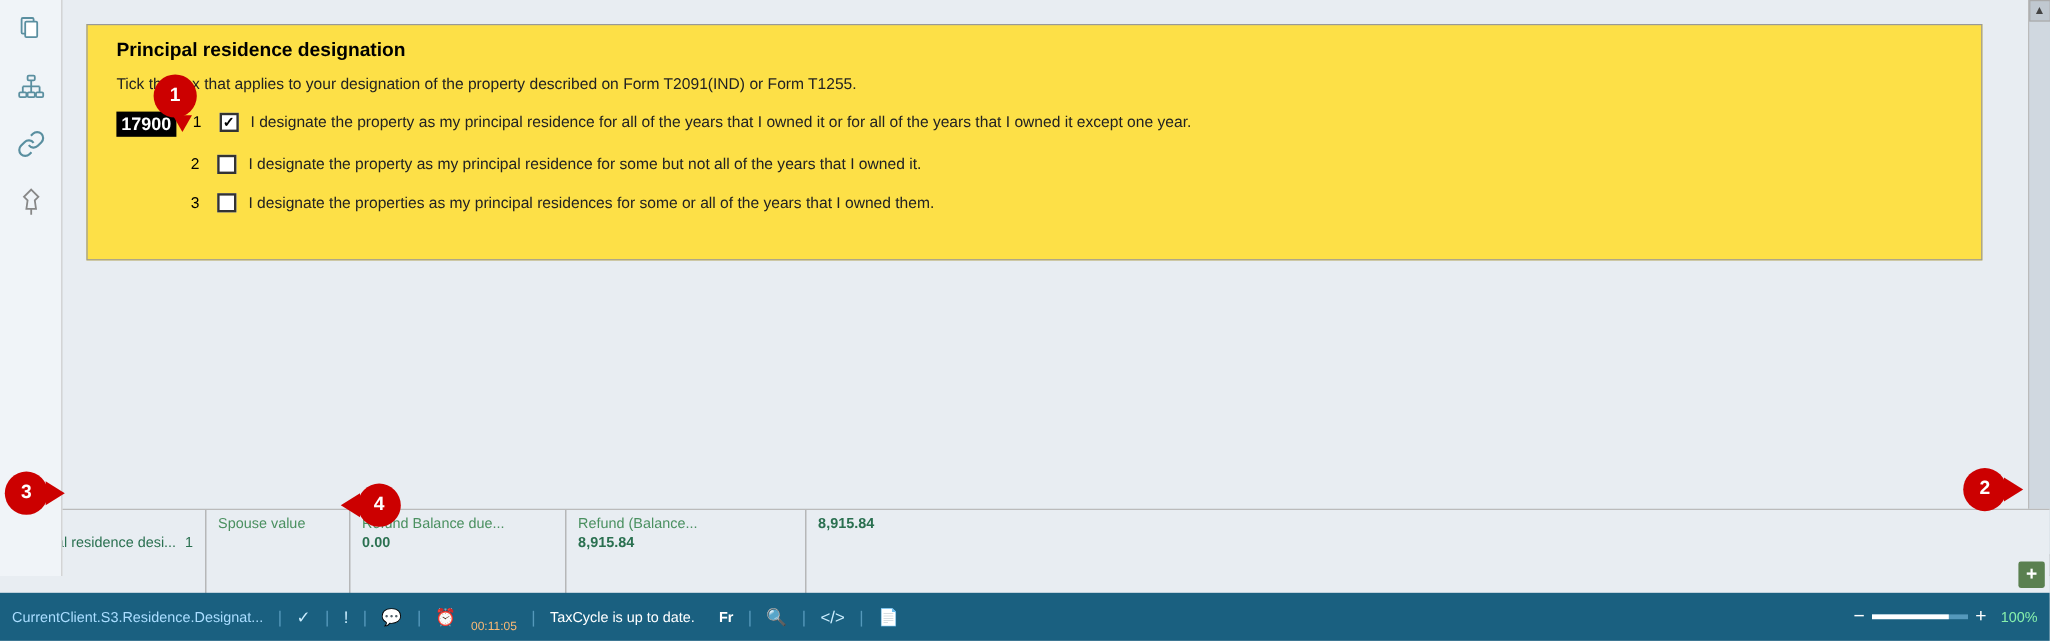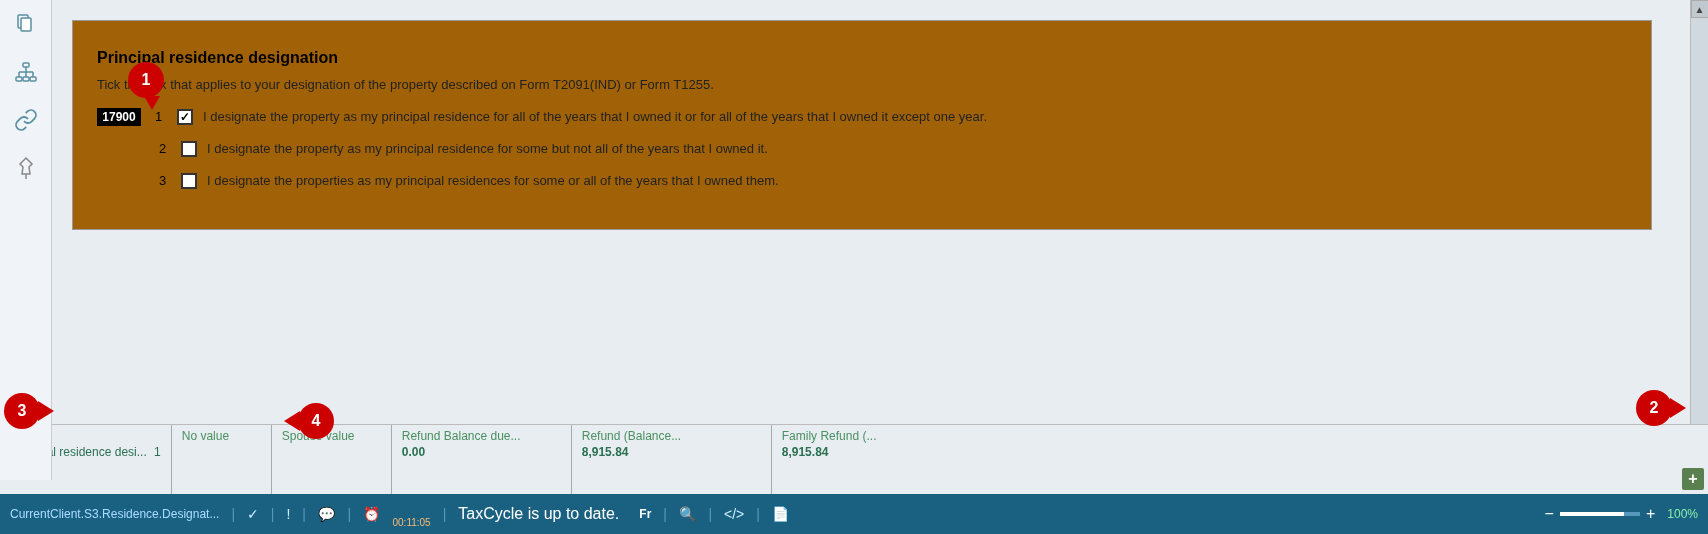--- a/index.html
+++ b/index.html
@@ -48,23 +48,23 @@
       top: 0;
       right: 18px;
       bottom: 110px;
       background: #e8edf2;
       overflow-y: auto;
       padding: 20px;
     }
 
     
     .form-box {
-      background: #a16207;
+      background: #fde047;
       border: 1px solid #999;
-      padding: 28px 24px 24px 24px;
+      padding: 13px 24px 24px 24px;
       max-width: 1580px;
     }
 
     .form-title {
       font-size: 16px;
       font-weight: bold;
       color: #000;
       margin-bottom: 10px;
     }
 
@@ -77,21 +77,21 @@
     .form-option {
       display: flex;
       align-items: flex-start;
       margin-bottom: 14px;
       gap: 10px;
     }
 
     .field-code {
       background: #000;
       color: #fff;
-      font-size: 12px;
+      font-size: 15px;
       font-weight: bold;
       padding: 2px 4px;
       min-width: 44px;
       text-align: center;
       margin-right: 4px;
       flex-shrink: 0;
     }
 
     .option-number {
       font-size: 13px;
@@ -249,21 +249,21 @@
     }
 
     .status-time {
       color: #fdba74;
       font-size: 10px;
       margin-top: 17px;
     }
 
     .status-msg {
       color: white;
-      font-size: 16px;
+      font-size: 12px;
     }
 
     .status-lang {
       color: white;
       font-size: 12px;
       font-weight: bold;
     }
 
     .status-zoom {
       color: #86efac;
@@ -425,38 +425,33 @@
 </div>
 
 <div class="bottom-columns">
   <div class="col-item" style="min-width:120px;">
     <span class="col-header">year</span>
     <span class="col-value">
       <span style="color:#2a7050;">Principal residence desi...</span>
       <span style="margin-left:4px; color:#2a7050;">1</span>
     </span>
   </div>
-  <div class="col-item" style="min-width:100px;">
-    <span class="col-header">No value</span>
-    <span class="col-value"></span>
-  </div>
   <div class="col-item" style="min-width:120px;">
     <span class="col-header">Spouse value</span>
     <span class="col-value"></span>
   </div>
   <div class="col-item" style="min-width:180px;">
     <span class="col-header">Refund Balance due...</span>
     <span class="col-value bold">0.00</span>
   </div>
   <div class="col-item" style="min-width:200px;">
     <span class="col-header">Refund (Balance...</span>
     <span class="col-value bold">8,915.84</span>
   </div>
   <div class="col-item" style="min-width:220px; flex:1;">
-    <span class="col-header">Family Refund (...</span>
     <span class="col-value bold">8,915.84</span>
   </div>
 </div>
 
 <div class="add-button">
   <span>+</span>
 </div>
 
 <div class="status-bar">
   <span class="status-path">CurrentClient.S3.Residence.Designat...</span>

